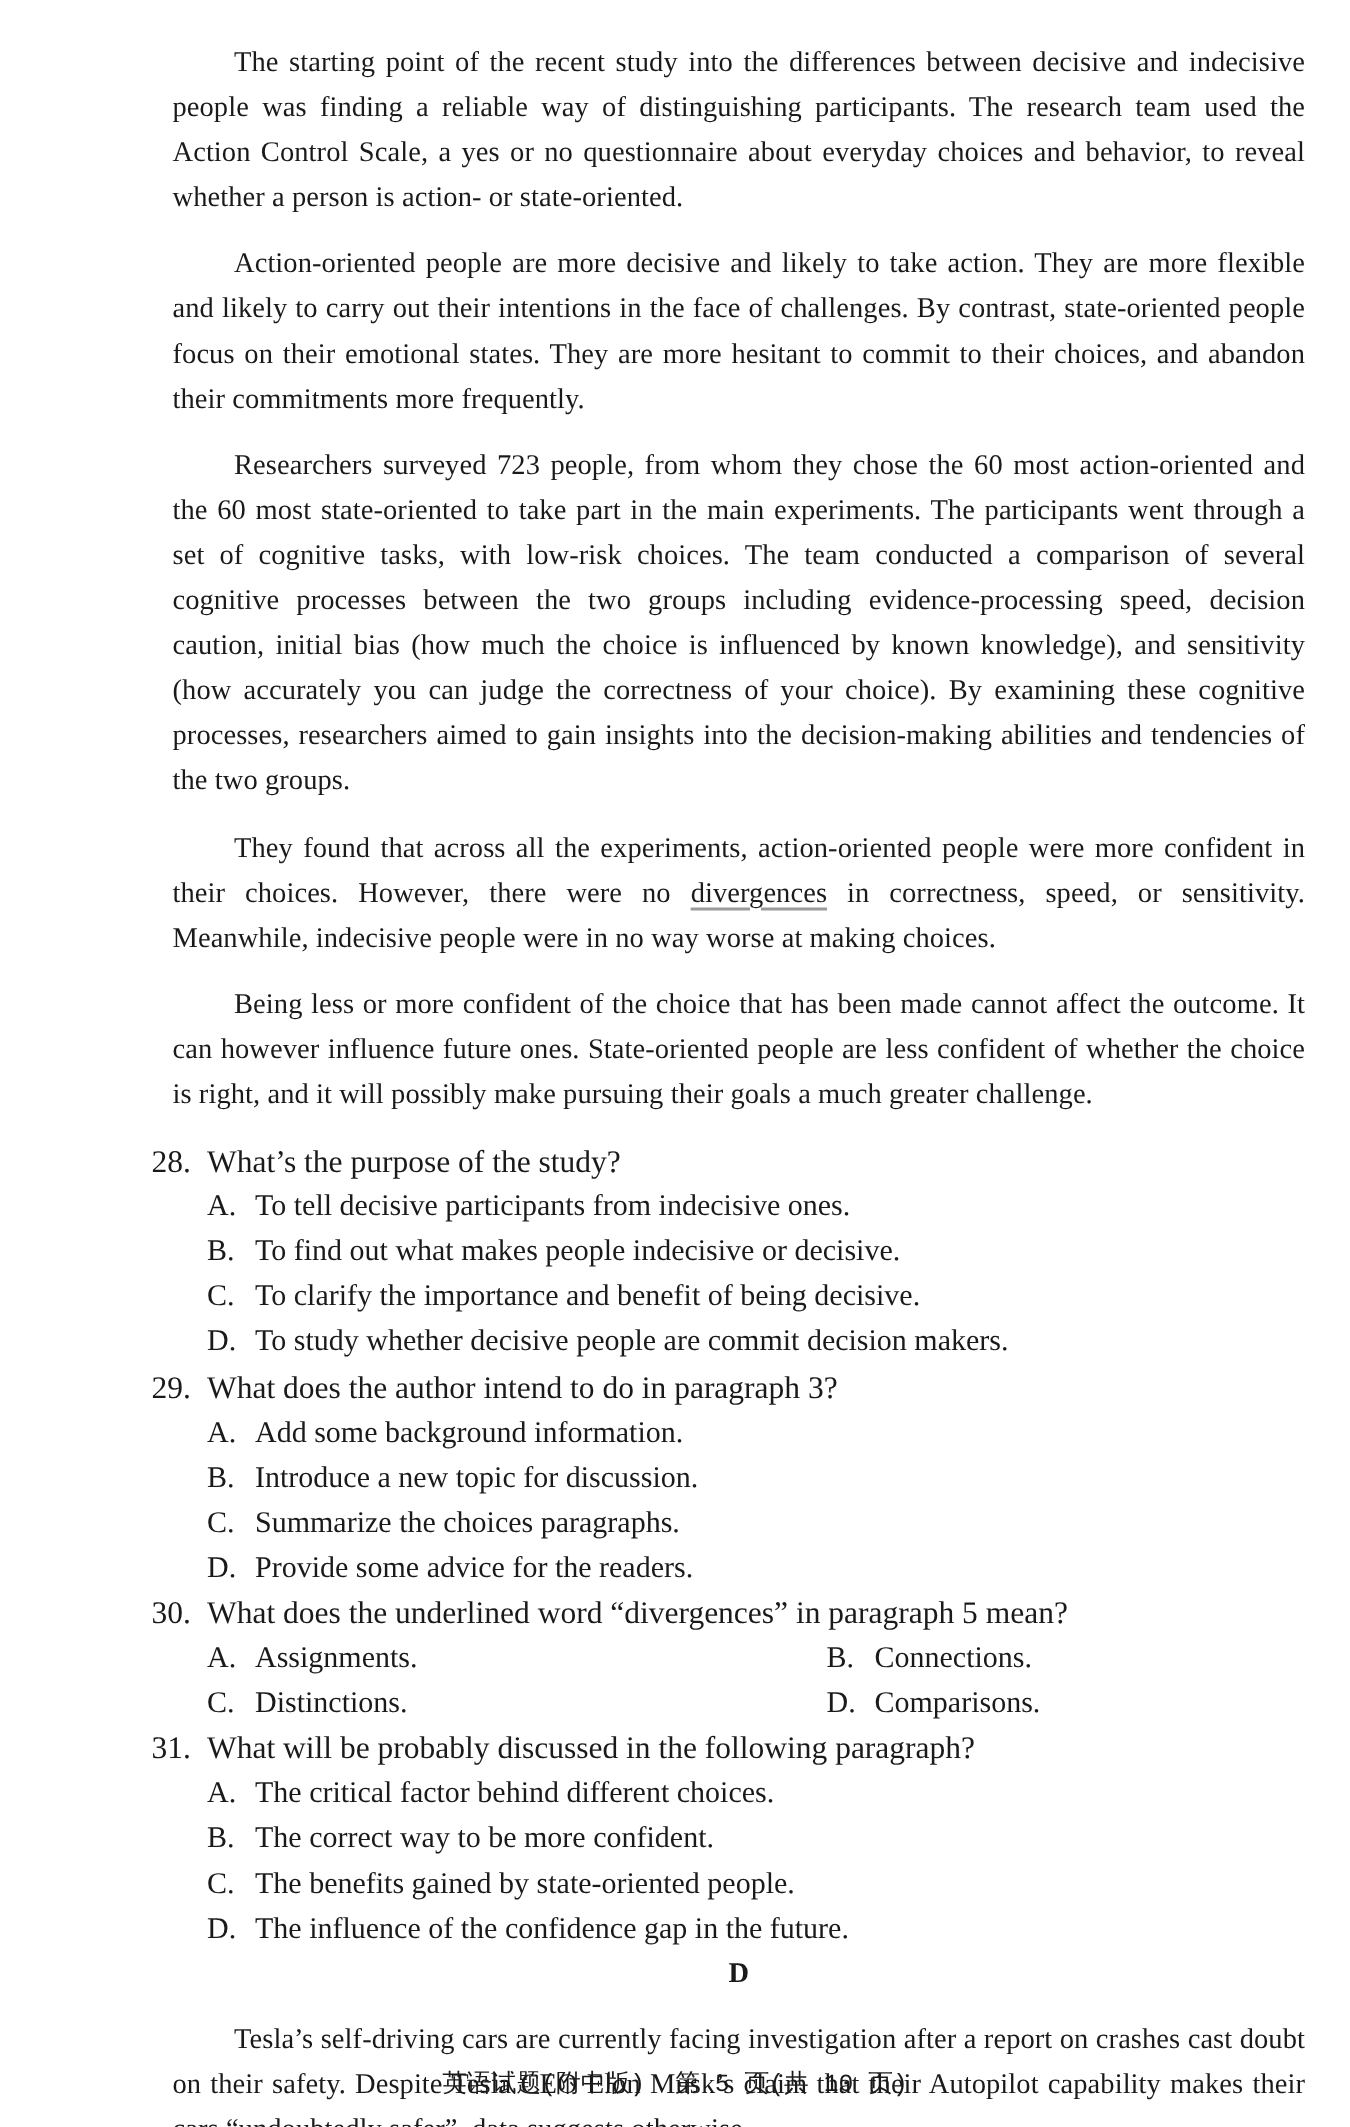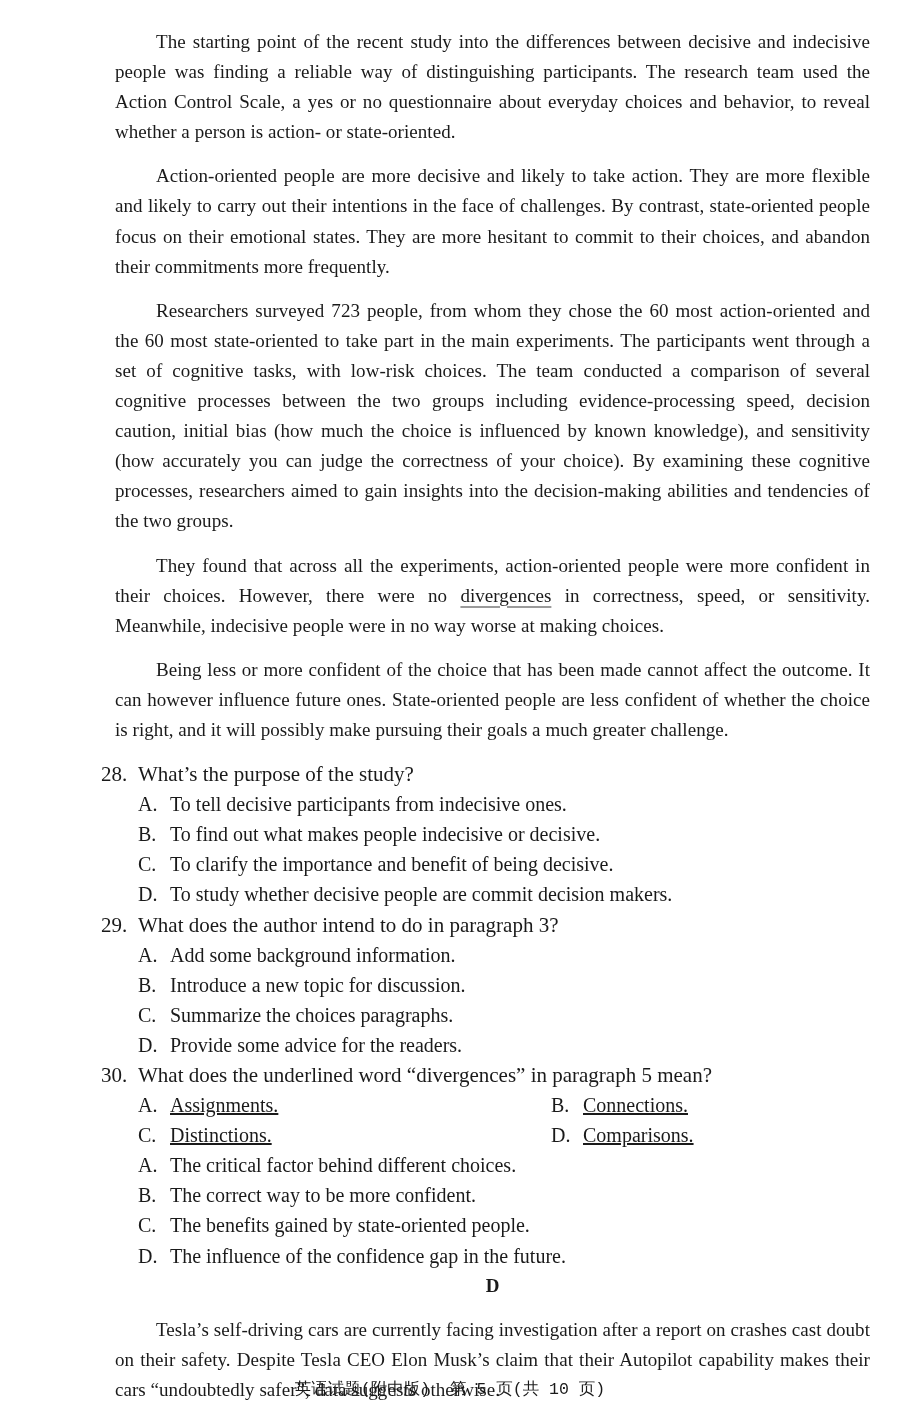--- a/index.html
+++ b/index.html
@@ -59,21 +59,20 @@
       white-space: nowrap;
     }
     .opt-letter {
       display: inline-block;
       width: 32px;
     }
     .opt-grid {
       display: grid;
       grid-template-columns: 413px 1fr;
       padding-left: 37px;
-      text-decoration: underline;
     }
     .opt-grid .opt {
       padding-left: 0;
     }
     .section-label {
       text-align: center;
       font-weight: bold;
       font-size: 19px;
       line-height: 30.1px;
       margin: 0;
@@ -137,20 +136,23 @@
     </div>
     <div class="opt-grid">
       <div class="opt"><span class="opt-letter">A.</span><span>Assignments.</span></div>
       <div class="opt"><span class="opt-letter">B.</span><span>Connections.</span></div>
       <div class="opt"><span class="opt-letter">C.</span><span>Distinctions.</span></div>
       <div class="opt"><span class="opt-letter">D.</span><span>Comparisons.</span></div>
     </div>
   </div>
 
   <div class="question">
+    <div class="q-stem">
+      <span class="q-num">31.</span><span>What will be probably discussed in the following paragraph?</span>
+    </div>
     <ul class="opt-list">
       <li class="opt"><span class="opt-letter">A.</span><span>The critical factor behind different choices.</span></li>
       <li class="opt"><span class="opt-letter">B.</span><span>The correct way to be more confident.</span></li>
       <li class="opt"><span class="opt-letter">C.</span><span>The benefits gained by state-oriented people.</span></li>
       <li class="opt"><span class="opt-letter">D.</span><span>The influence of the confidence gap in the future.</span></li>
     </ul>
   </div>
 
   <section>
     <p class="section-label">D</p>

